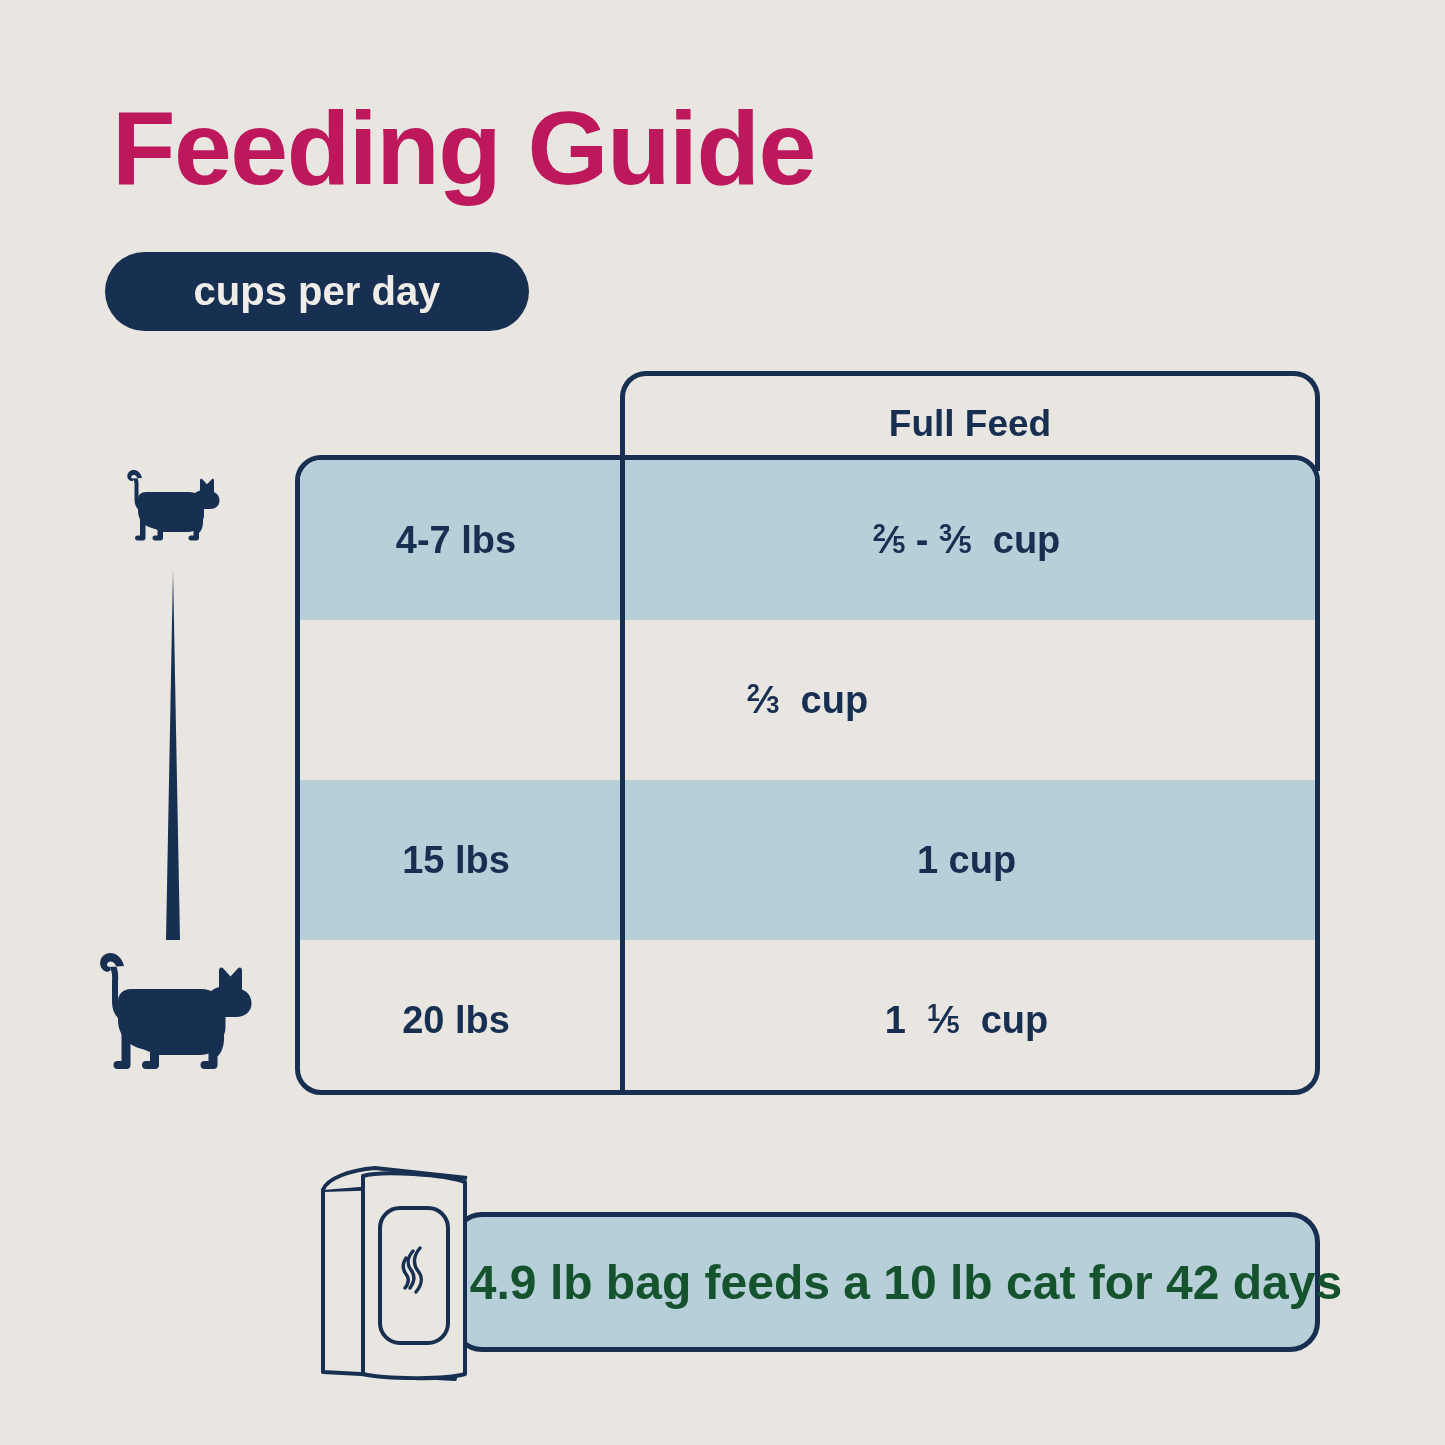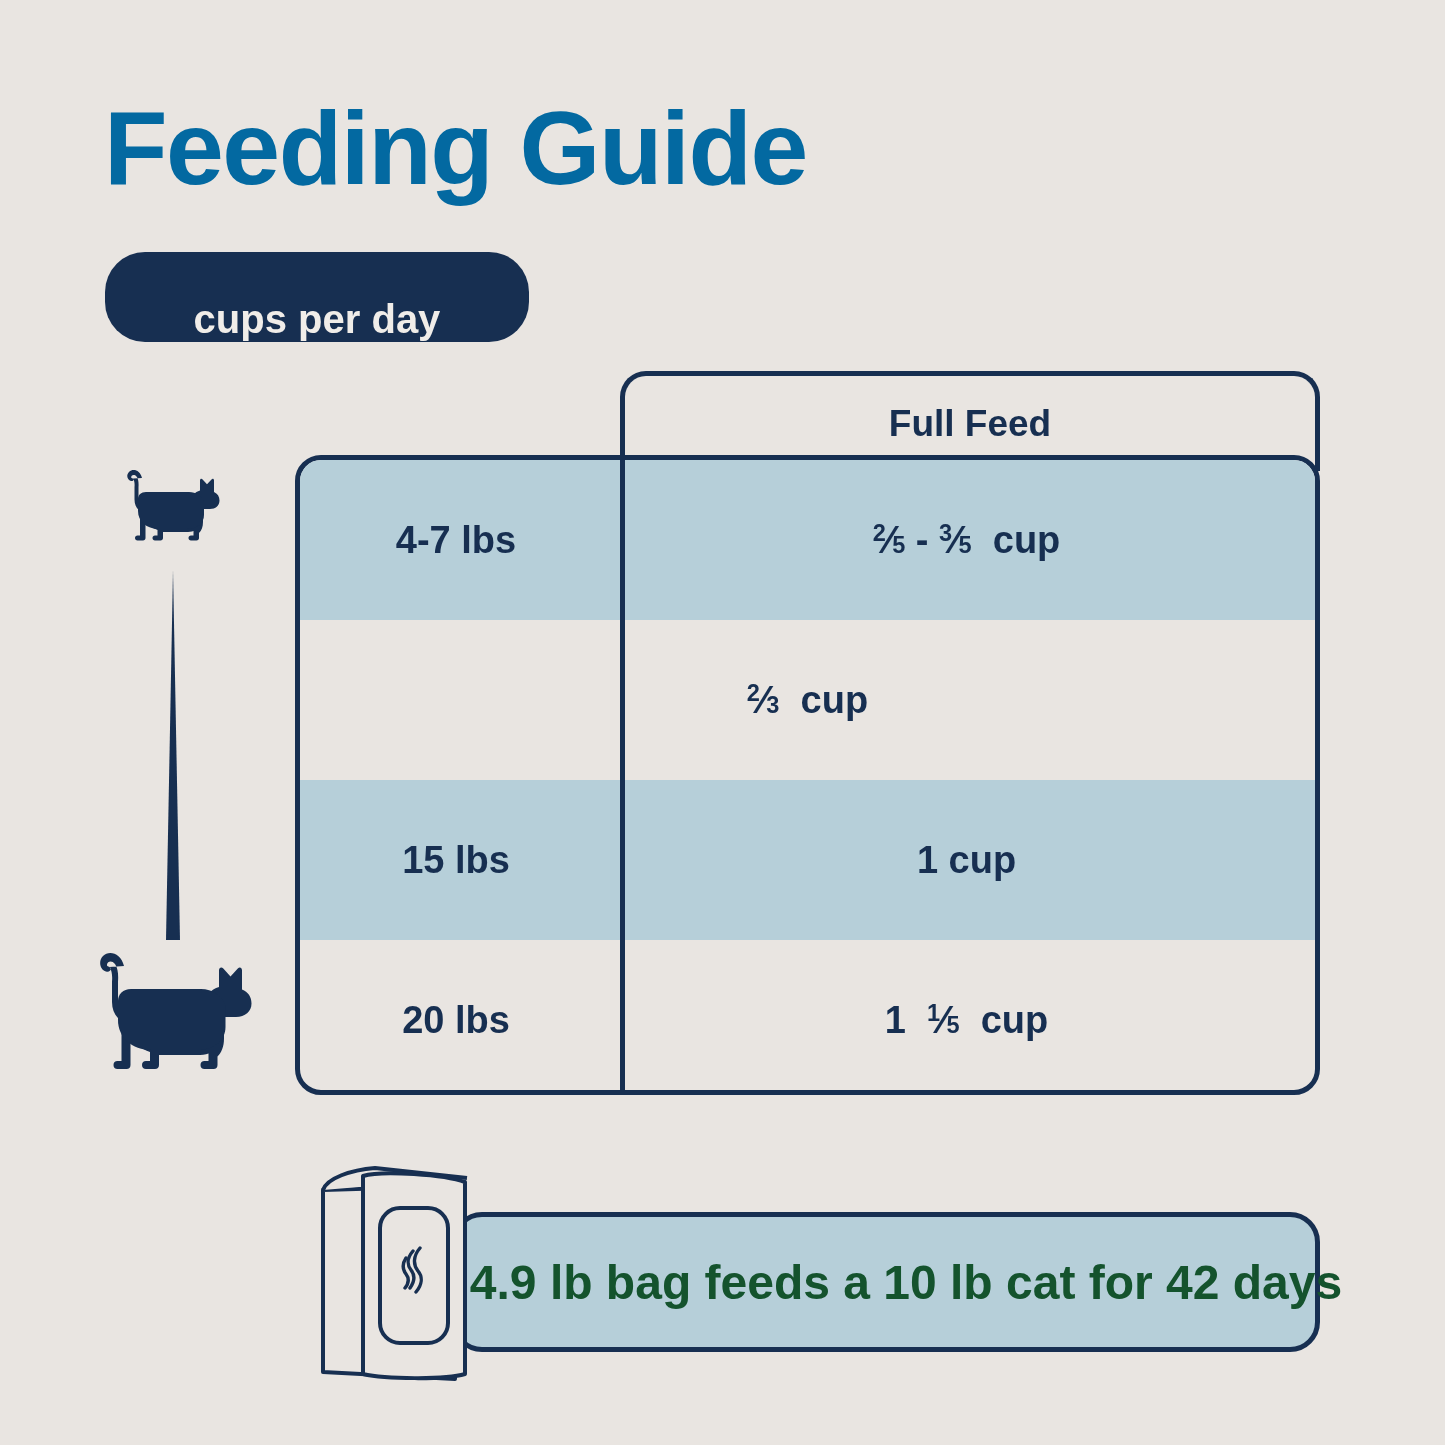--- a/index.html
+++ b/index.html
@@ -15,41 +15,41 @@
     width: 1445px;
     height: 1445px;
     background: #E9E5E1;
     font-family: "Liberation Sans", sans-serif;
     overflow: hidden;
   }
 
   
   .title {
     position: absolute;
-    left: 104px;
+    left: 112px;
     top: 96px;
     font-size: 104px;
     font-weight: 700;
-    color: #0369a1;
+    color: #be185d;
     letter-spacing: -1.5px;
     line-height: 1;
     white-space: nowrap;
   }
 
   
   .badge {
     position: absolute;
     left: 105px;
     top: 252px;
     width: 424px;
-    height: 90px;
+    height: 79px;
     background: #172F51;
     border-radius: 40px;
     display: flex;
-    align-items: flex-end;
+    align-items: center;
     justify-content: center;
   }
   .badge-label {
     color: #F0EDE9;
     font-size: 40px;
     font-weight: 700;
     letter-spacing: 0px;
     white-space: nowrap;
   }
 

